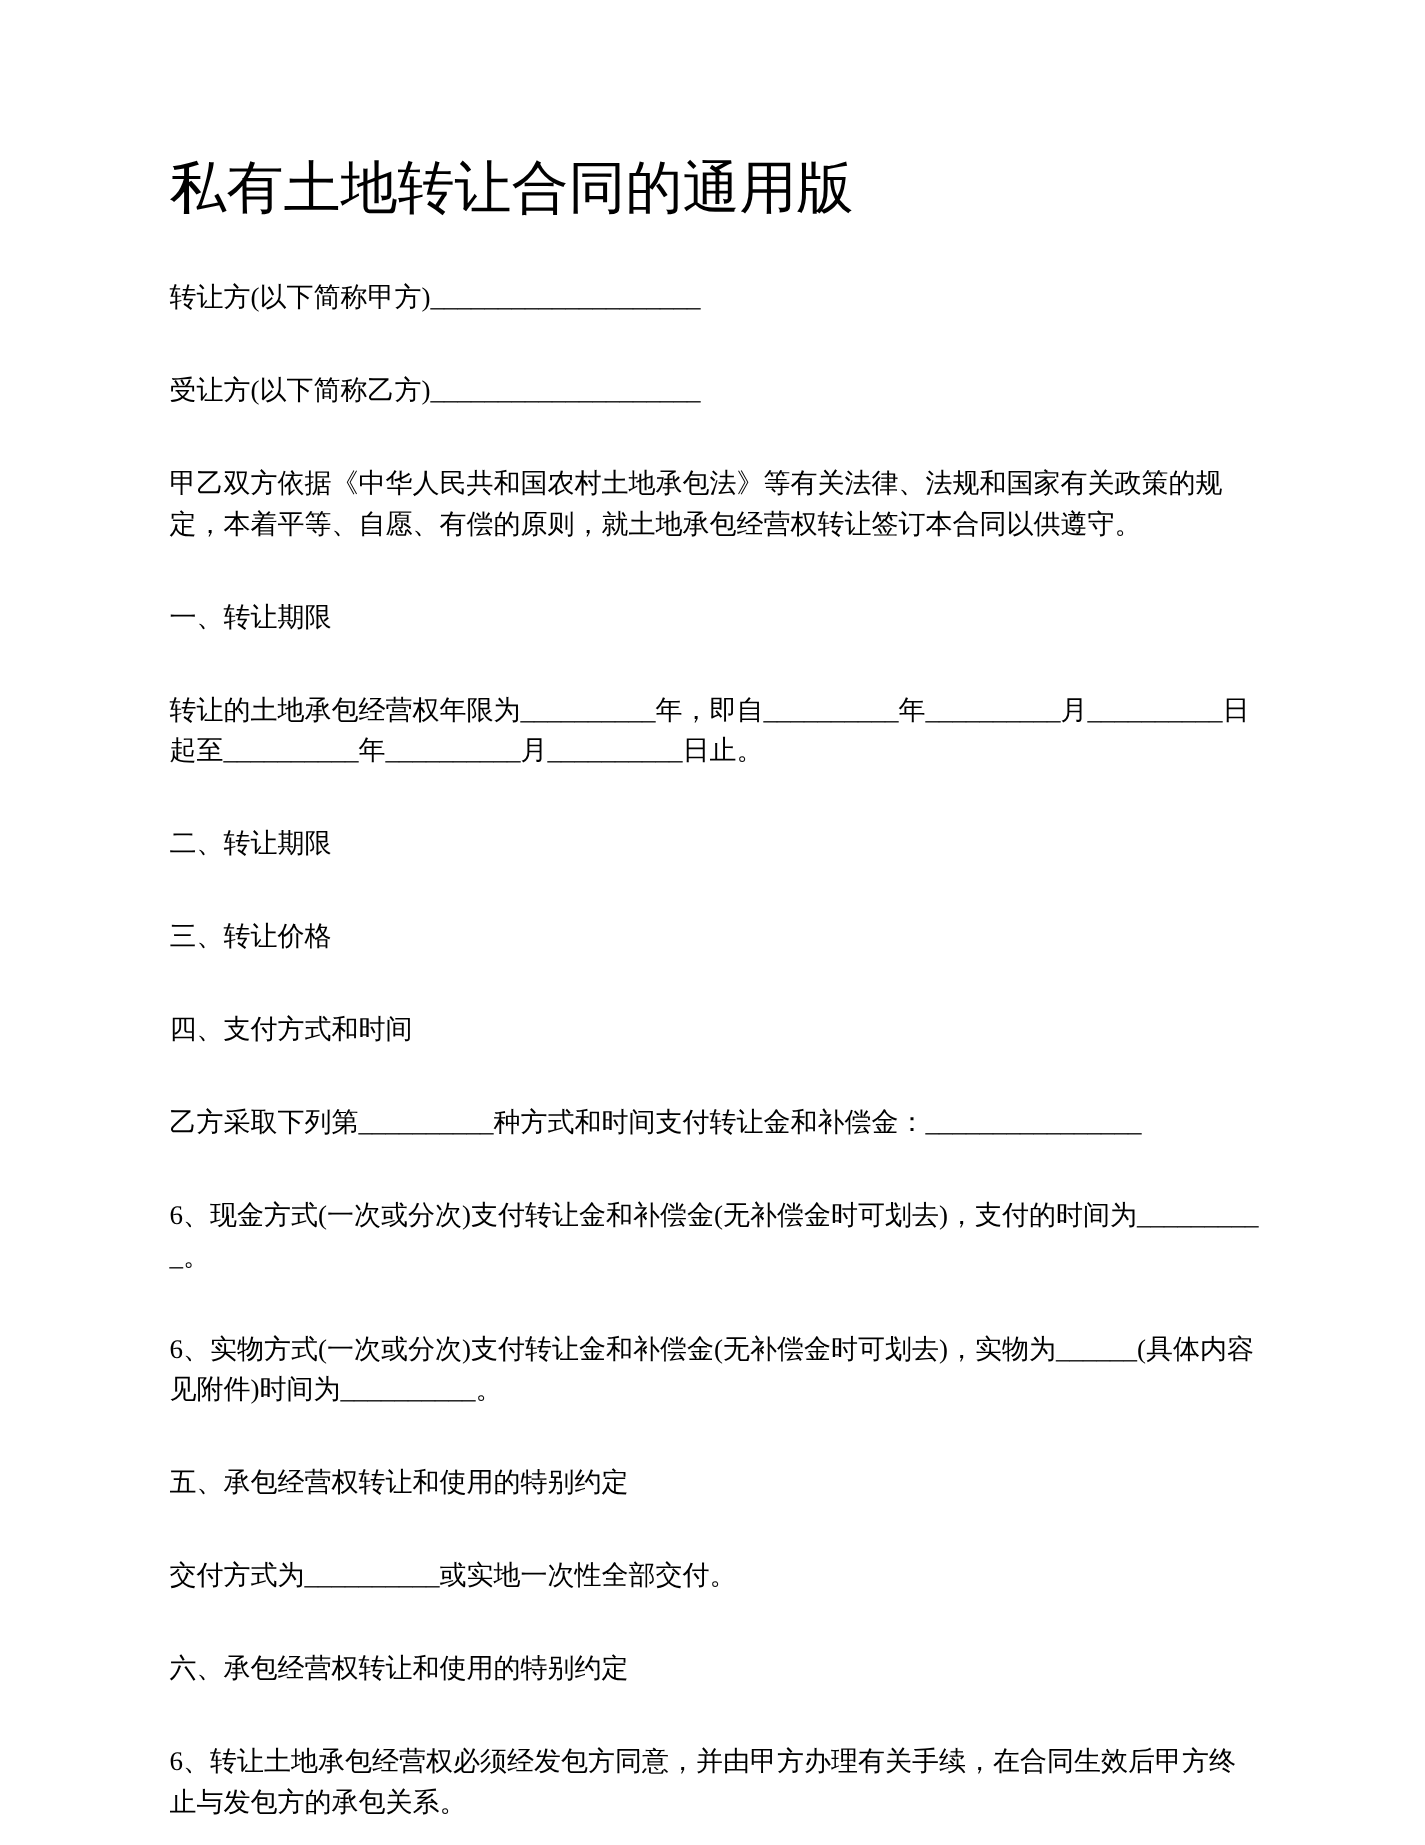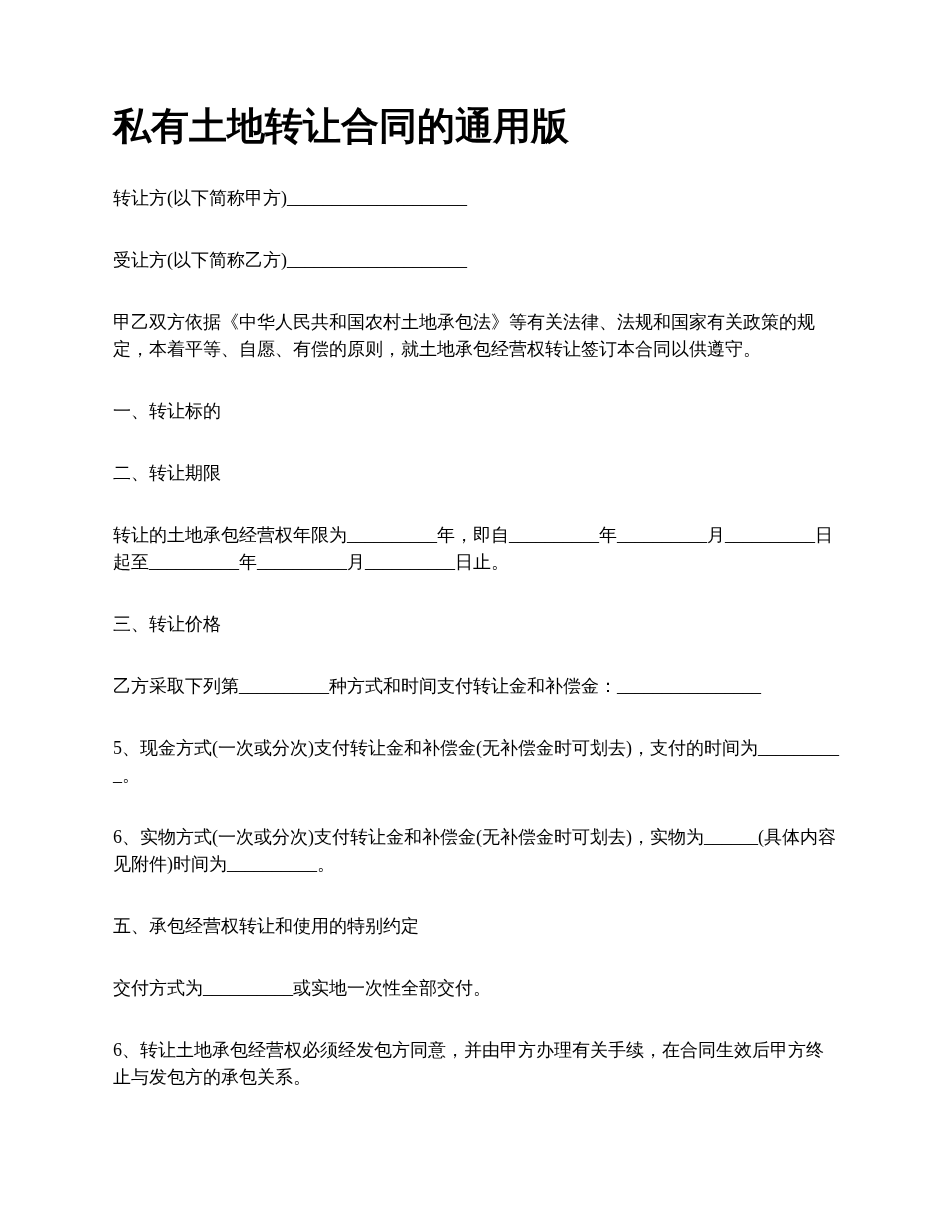--- a/index.html
+++ b/index.html
@@ -16,21 +16,21 @@
   }
   .page {
     box-sizing: border-box;
     width: 950px;
     min-height: 1230px;
     padding: 104px 110px 40px 113px;
     background: #ffffff;
   }
   .doc-title {
     font-size: 38px;
-    font-weight: bold;
+    font-weight: normal;
     line-height: 1.2;
     margin: 0 0 26px 0;
     letter-spacing: 0px;
   }
   .para {
     font-size: 18px;
     line-height: 27px;
     margin: 35px 0;
     word-break: break-all;
   }
@@ -38,28 +38,30 @@
 </head>
 <body>
 
 <div class="page">
   <h1 class="doc-title">私有土地转让合同的通用版</h1>
 
   <p class="para">转让方(以下简称甲方)____________________</p>
   <p class="para">受让方(以下简称乙方)____________________</p>
   <p class="para">甲乙双方依据《中华人民共和国农村土地承包法》等有关法律、法规和国家有关政策的规定，本着平等、自愿、有偿的原则，就土地承包经营权转让签订本合同以供遵守。</p>
 
-  <p class="para">一、转让标的</p>
+  <p class="para">一、转让期限</p>
 
+  <p class="para">转让的土地承包经营权年限为__________年，即自__________年__________月__________日起至__________年__________月__________日止。</p>
   <p class="para">二、转让期限</p>
-  <p class="para">转让的土地承包经营权年限为__________年，即自__________年__________月__________日起至__________年__________月__________日止。</p>
 
   <p class="para">三、转让价格</p>
 
+  <p class="para">四、支付方式和时间</p>
   <p class="para">乙方采取下列第__________种方式和时间支付转让金和补偿金：________________</p>
-  <p class="para">5、现金方式(一次或分次)支付转让金和补偿金(无补偿金时可划去)，支付的时间为__________。</p>
+  <p class="para">6、现金方式(一次或分次)支付转让金和补偿金(无补偿金时可划去)，支付的时间为__________。</p>
   <p class="para">6、实物方式(一次或分次)支付转让金和补偿金(无补偿金时可划去)，实物为______(具体内容见附件)时间为__________。</p>
 
   <p class="para">五、承包经营权转让和使用的特别约定</p>
   <p class="para">交付方式为__________或实地一次性全部交付。</p>
 
+  <p class="para">六、承包经营权转让和使用的特别约定</p>
   <p class="para">6、转让土地承包经营权必须经发包方同意，并由甲方办理有关手续，在合同生效后甲方终止与发包方的承包关系。</p>
 </div>
 
 </body></html>

